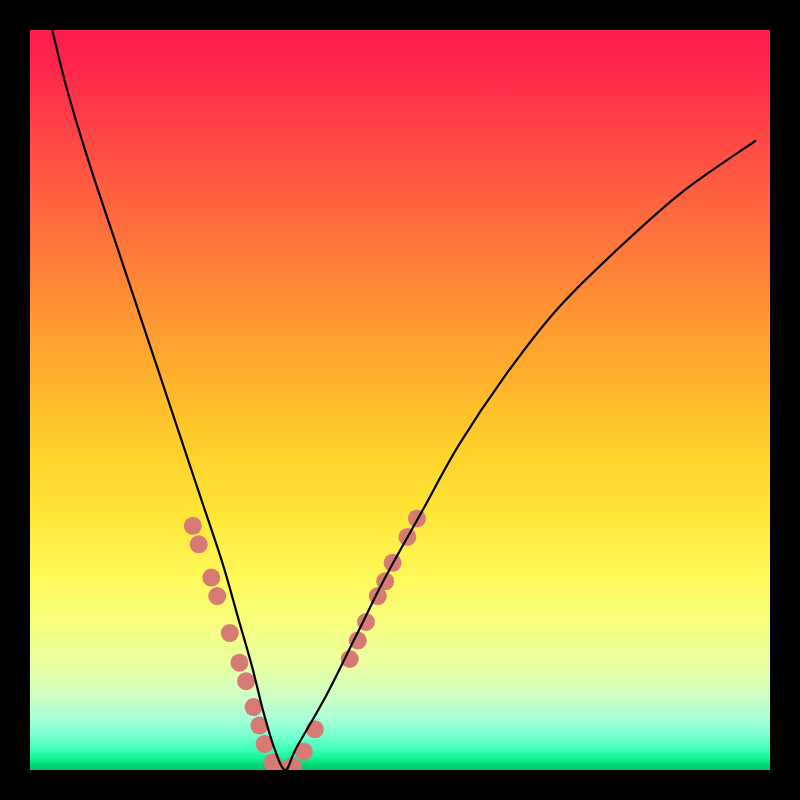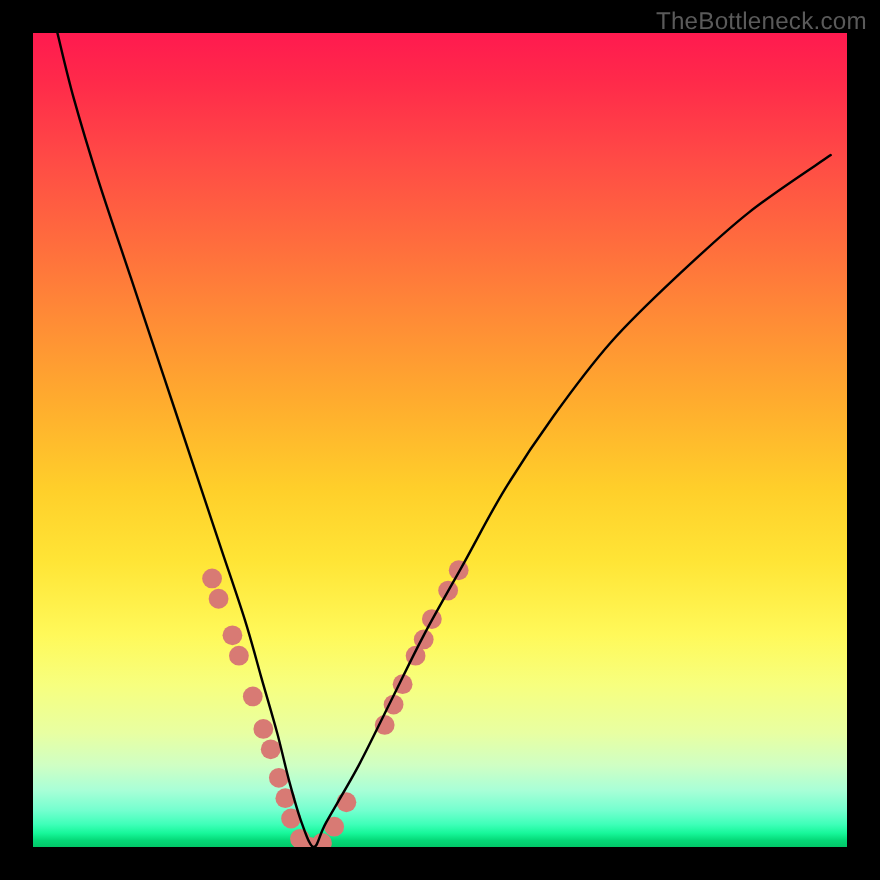--- a/index.html
+++ b/index.html
@@ -66,21 +66,20 @@
     position: absolute;
     inset: 0;
     width: 740px;
     height: 740px;
   }
 </style>
 </head>
 <body>
 
 <div class="frame">
-  <div class="watermark">TheBottleneck.com</div>
 
   <div class="plot">
     <div class="gradient"></div>
     <svg class="curve" viewBox="0 0 740 740" preserveAspectRatio="none">
       <g id="markers-g">
           <circle cx="162.8" cy="495.8" r="9" fill="#d87a74"></circle>
           <circle cx="168.7" cy="514.3" r="9" fill="#d87a74"></circle>
           <circle cx="181.3" cy="547.6" r="9" fill="#d87a74"></circle>
           <circle cx="187.2" cy="566.1" r="9" fill="#d87a74"></circle>
           <circle cx="199.8" cy="603.1" r="9" fill="#d87a74"></circle>

